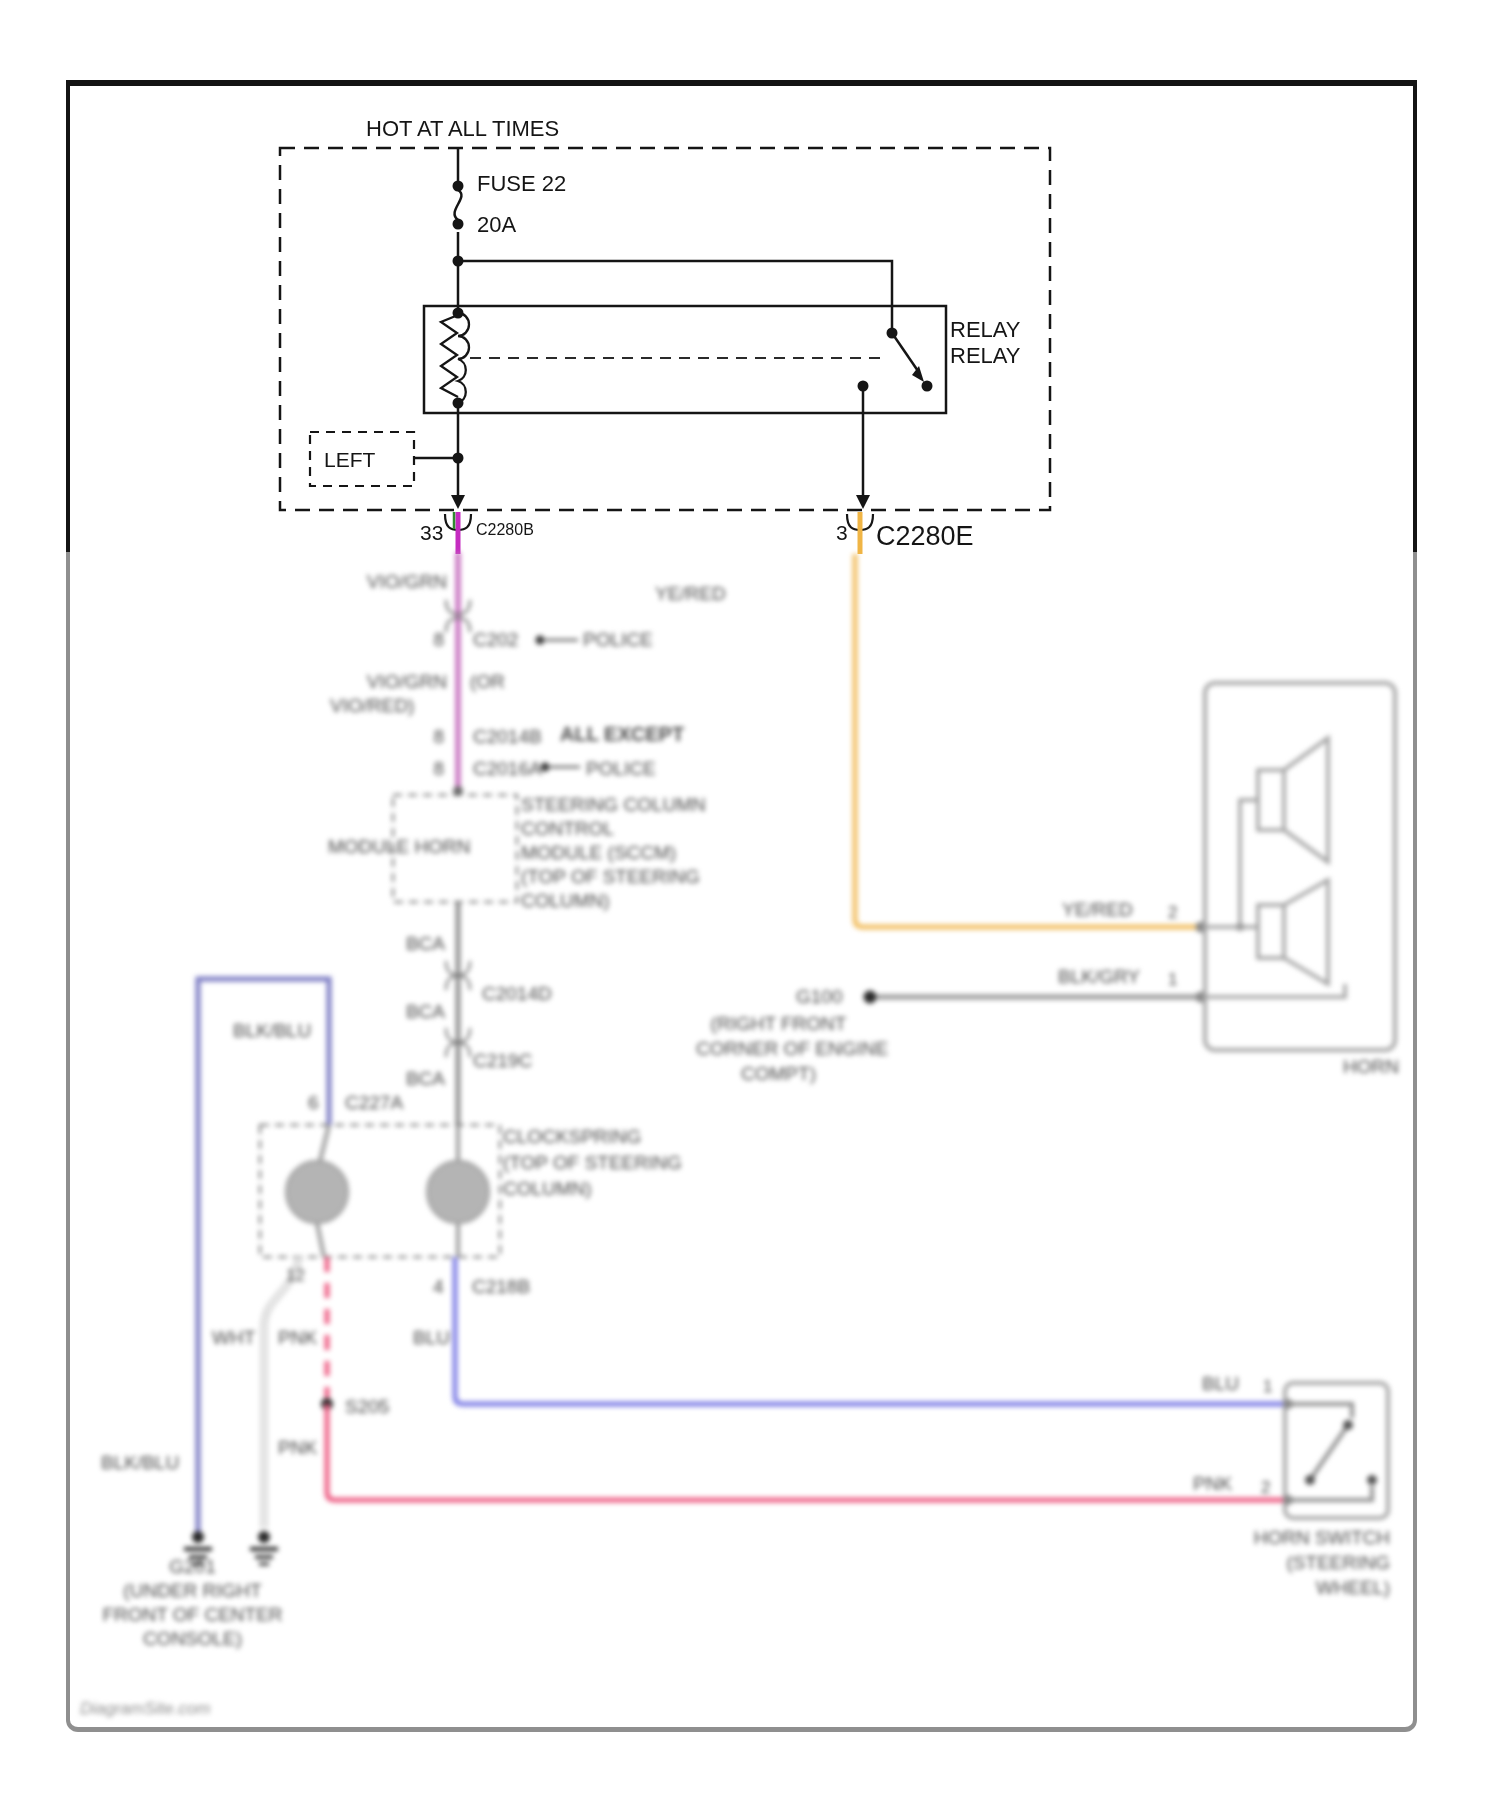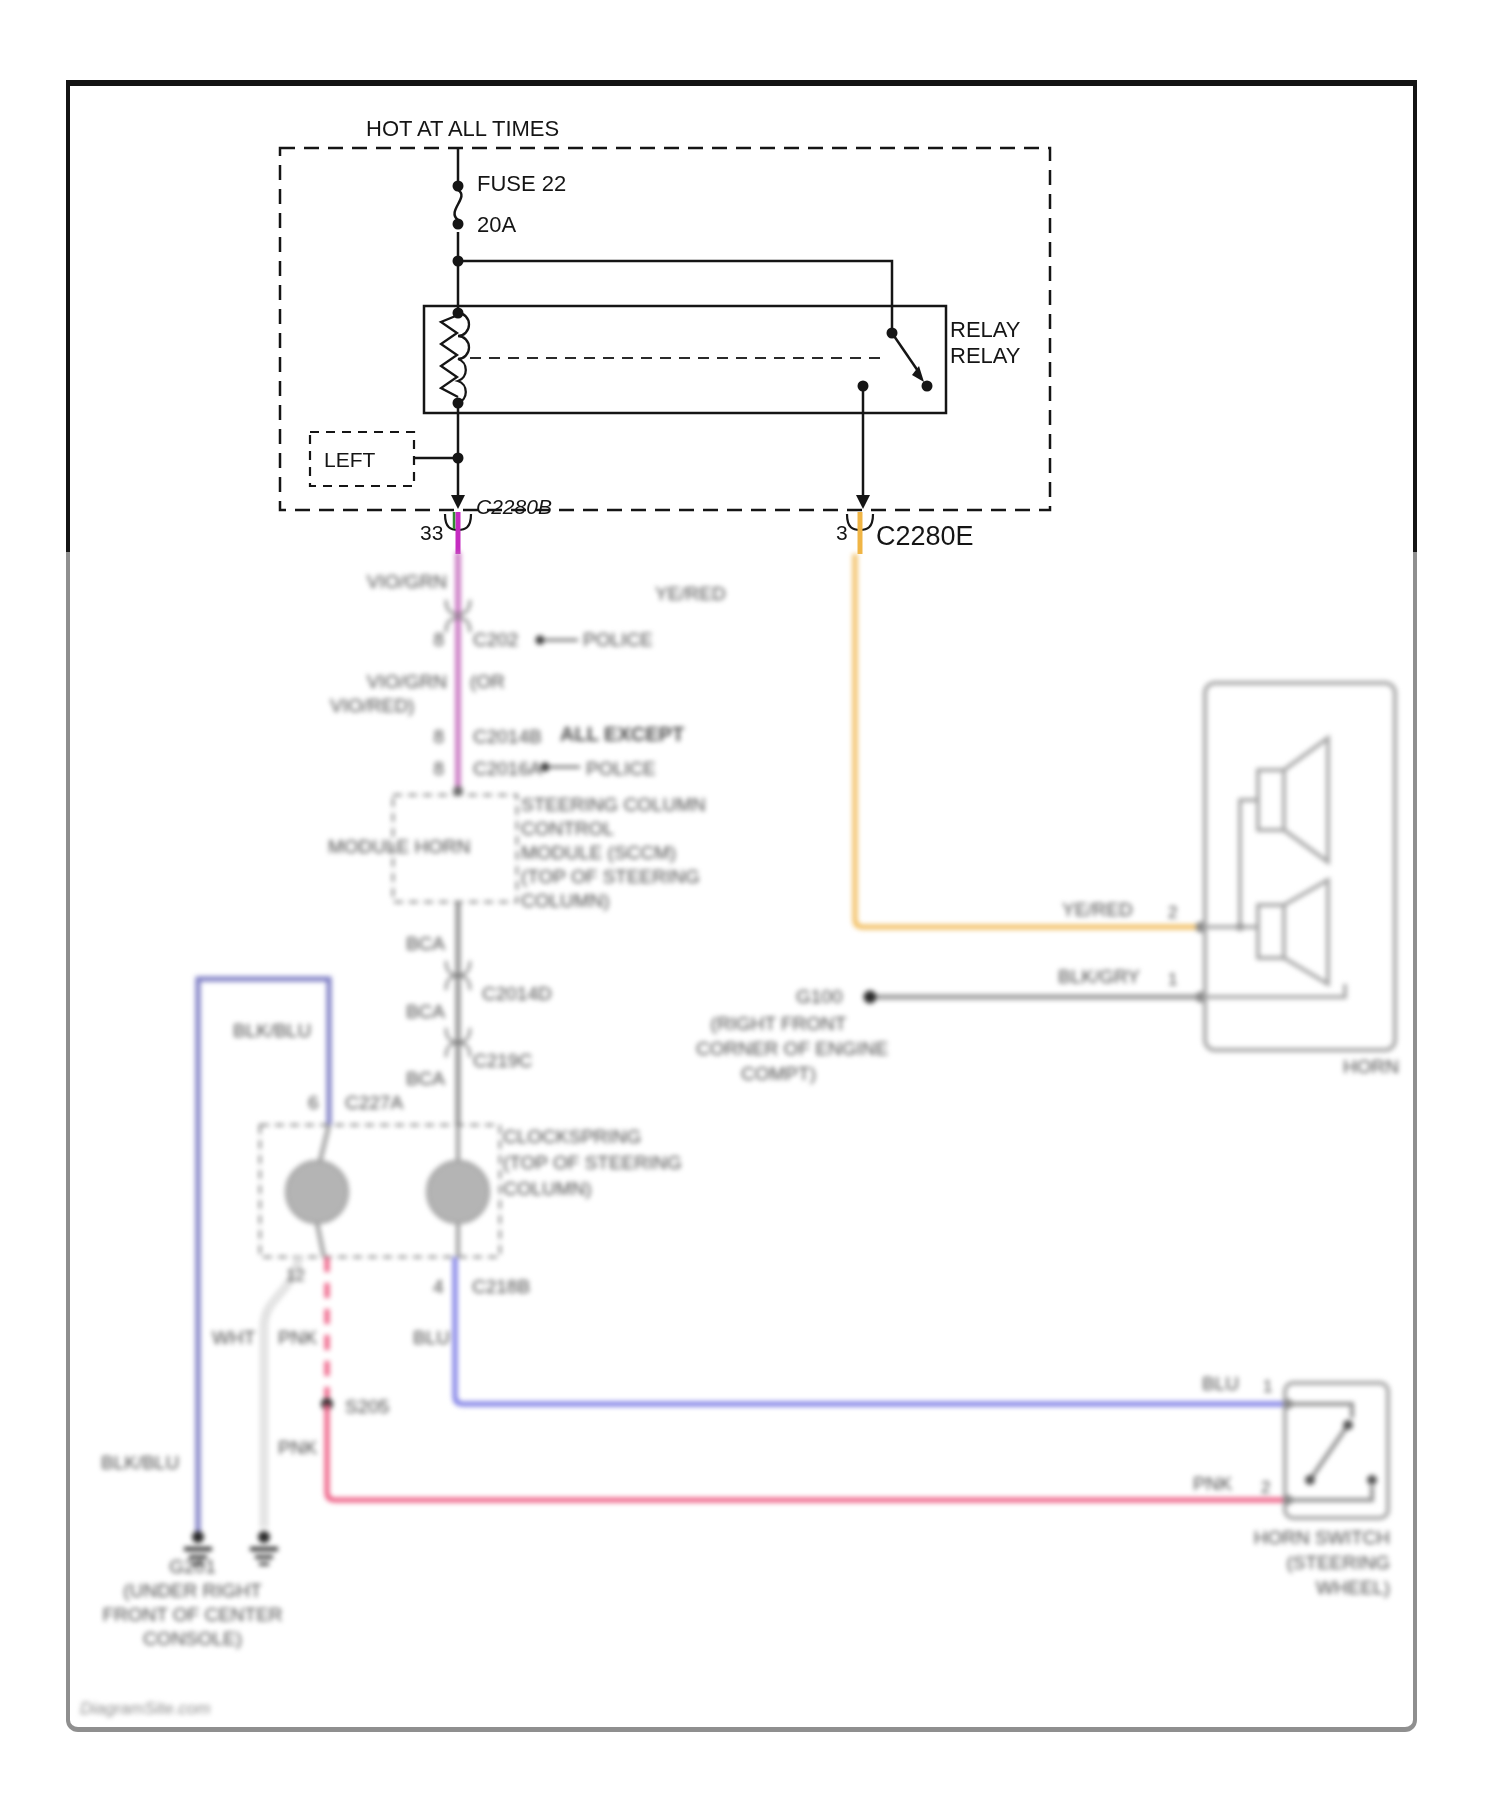--- a/index.html
+++ b/index.html
@@ -76,21 +76,21 @@
 
   <div class="sl" style="left:366px;top:116px;text-align:center;">HOT AT ALL TIMES</div>
   <div class="sl" style="left:477px;top:171px;">FUSE 22</div>
   <div class="sl" style="left:477px;top:212px;">20A</div>
   <div class="sl" style="left:950px;top:317px;line-height:26px;">
     <div>RELAY</div>
     <div>RELAY</div>
   </div>
   <div class="sl" style="left:324px;top:448px;font-size:21px;">LEFT</div>
   <div class="sl" style="left:420px;top:521px;font-size:21px;">33</div>
-  <div class="sl" style="left:476px;top:495px;font-size:21px;font-style:italic;">C2280B</div>
+  <div class="sl" style="left:476px;top:521px;font-size:16px;">C2280B</div>
   <div class="sl" style="left:836px;top:521px;font-size:21px;">3</div>
   <div class="sl" style="left:876px;top:521px;font-size:27px;">C2280E</div>
 
   <div class="blur-wrap">
     <svg width="1500" height="1814">
 
       <path d="M458,552 L458,795" stroke="#c468bc" stroke-width="5" fill="none"></path>
       <path d="M446,600 C446,612 452,614 458,614 C464,614 470,612 470,600" stroke="#6f6f6f" stroke-width="2.2" fill="none"></path>
       <path d="M446,632 C446,620 452,618 458,618 C464,618 470,620 470,632" stroke="#6f6f6f" stroke-width="2.2" fill="none"></path>
       <circle cx="540" cy="640" r="4.5" fill="#3a3a3a"></circle>

